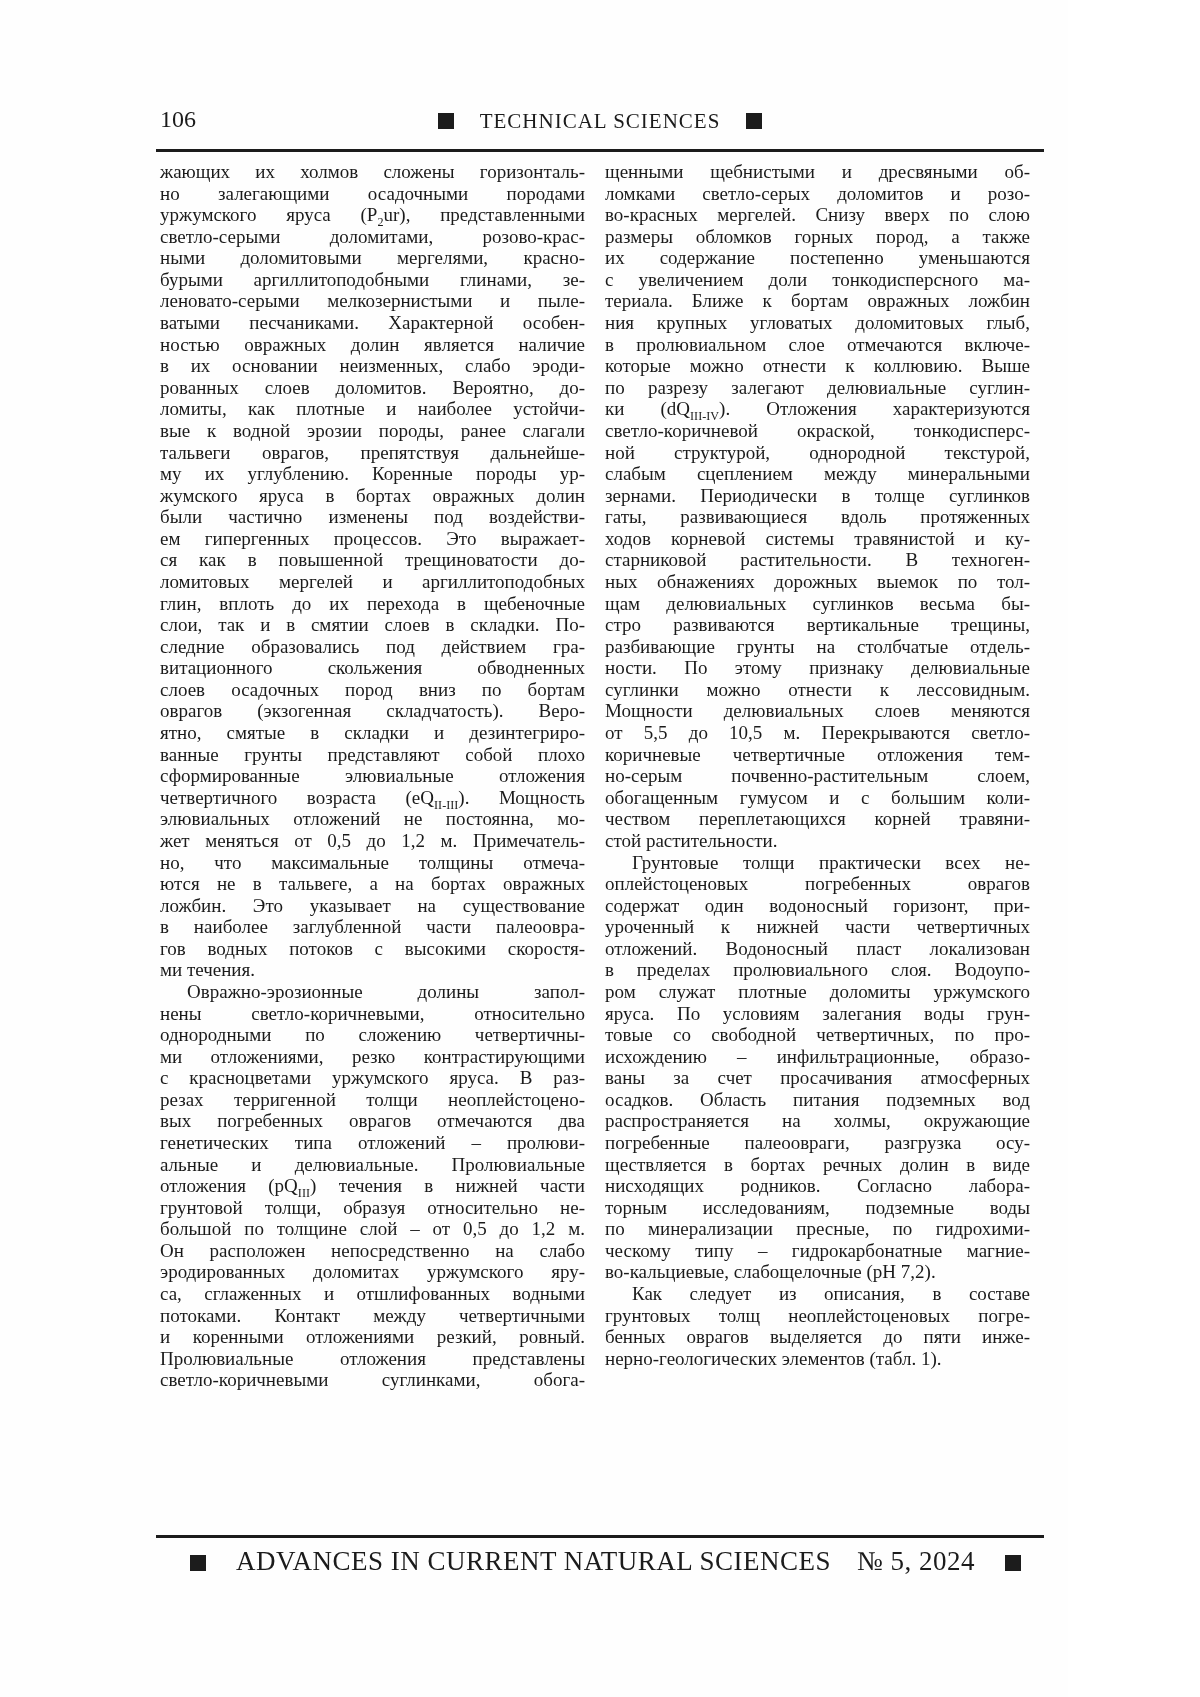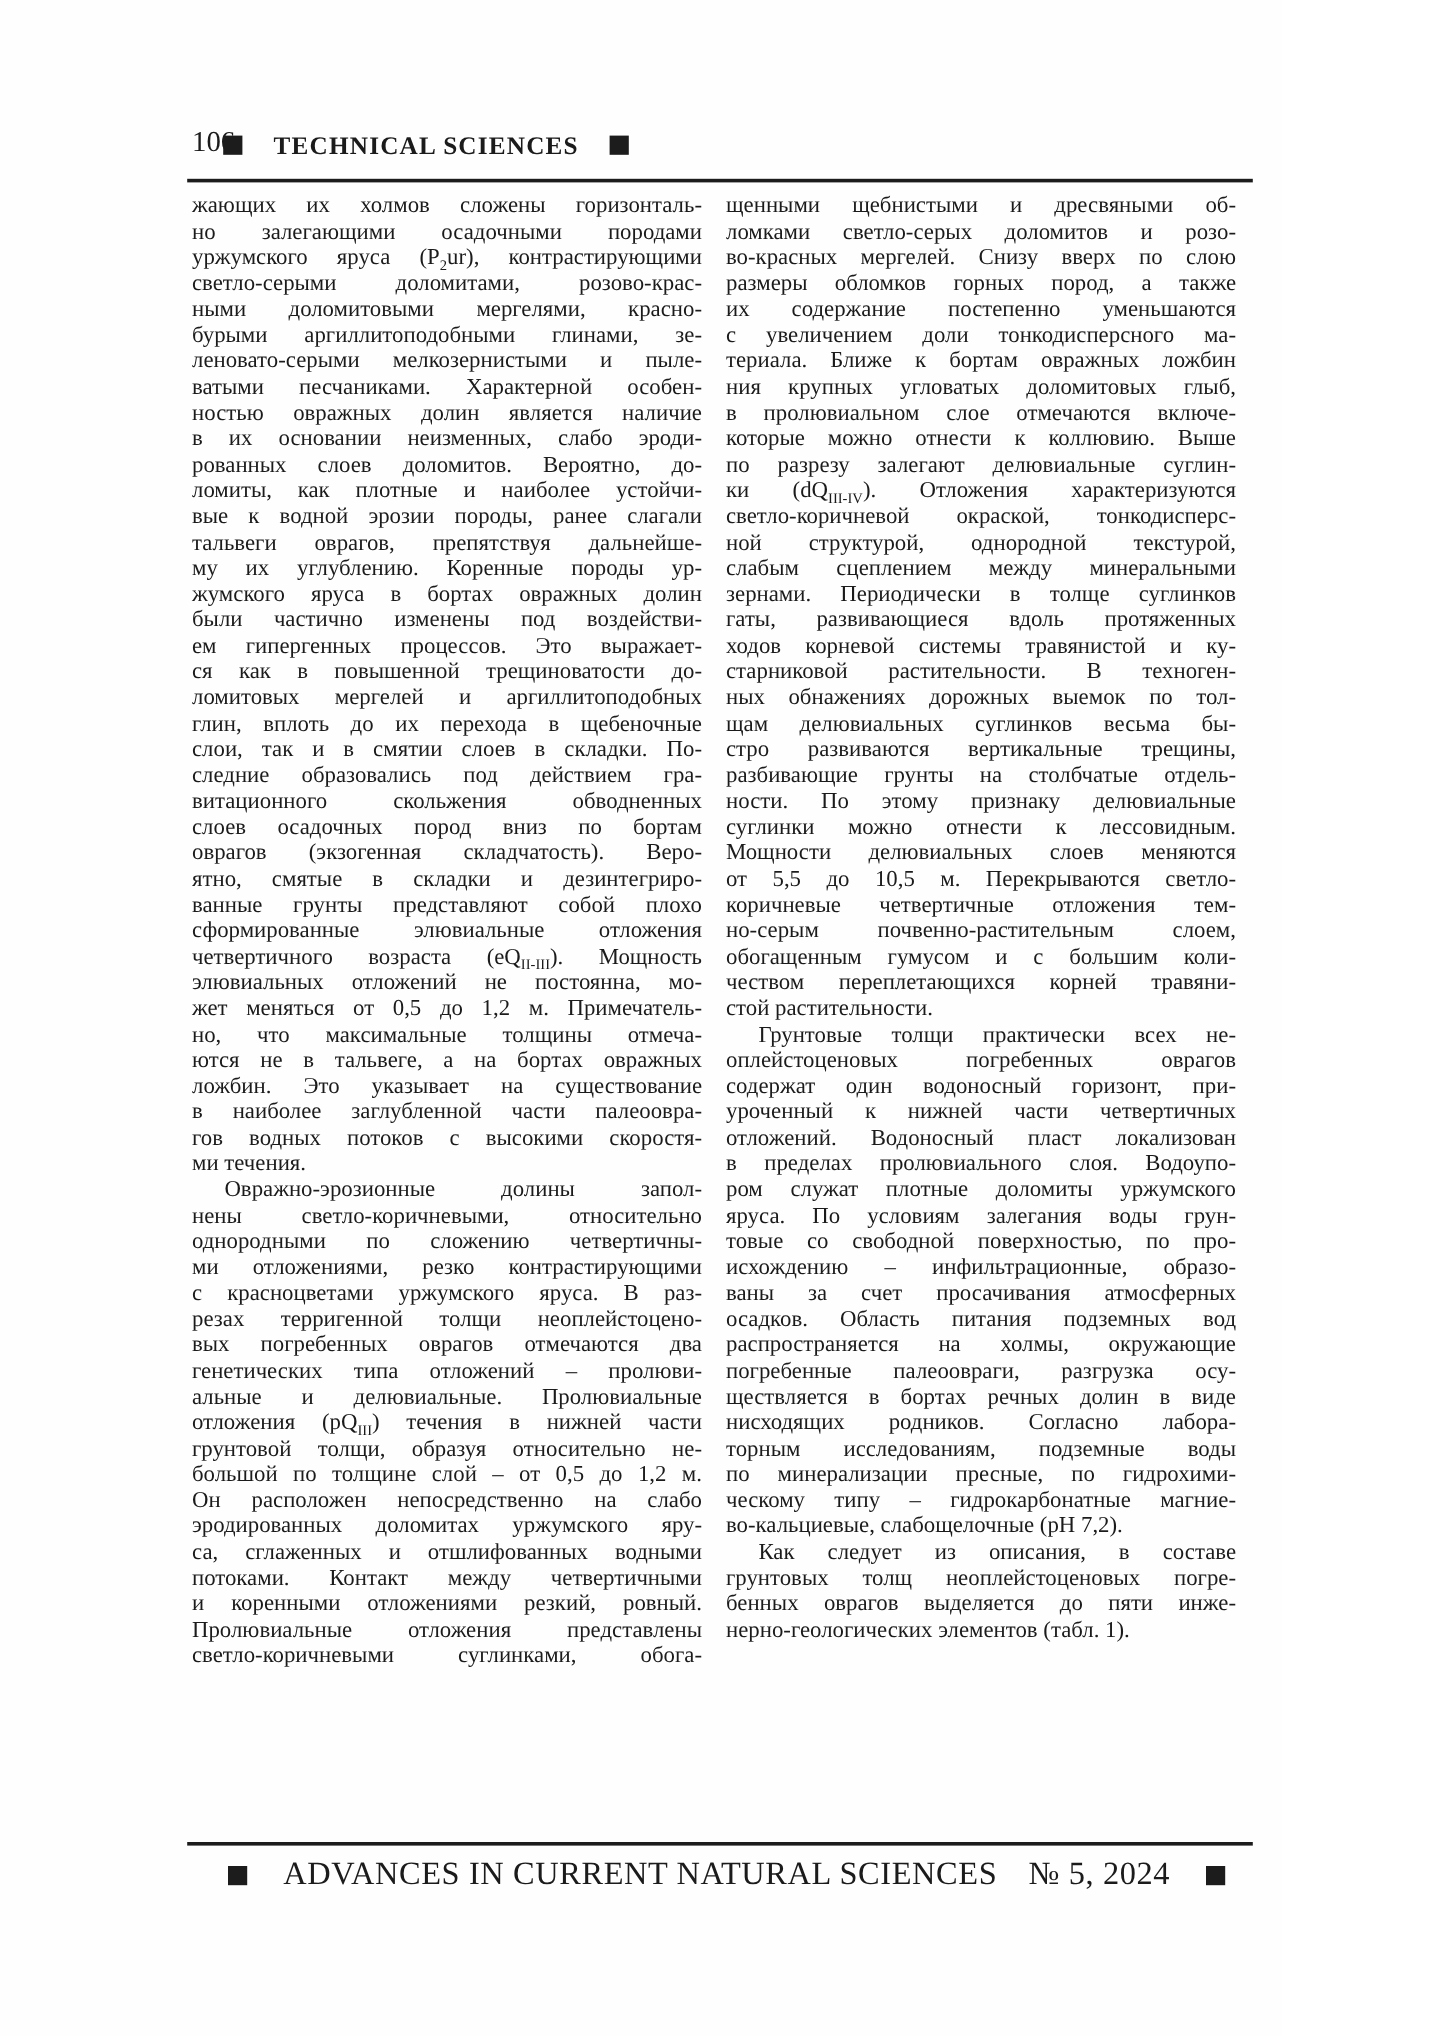--- a/index.html
+++ b/index.html
@@ -15,24 +15,24 @@
   
   .pagenum {
     position: absolute;
     top: 106px; left: 160px;
     font-size: 24px;
   }
   .running-head {
     position: absolute;
     top: 109px; left: 160px;
     width: 880px;
+    text-align: center;
     font-size: 21px;
     letter-spacing: 1px;
     white-space: nowrap;
-    font-weight: bold;
   }
   .sq {
     display: inline-block;
     width: 16px; height: 16px;
     background: #1c1c1c;
     vertical-align: -1px;
   }
   .running-head .sq { margin: 0 26px; }
   .rule {
     position: absolute;
@@ -91,21 +91,21 @@
     <span class="sq"></span><span>TECHNICAL SCIENCES</span><span class="sq"></span>
   </div>
 
   <div class="rule header-rule"></div>
 
   <main class="columns">
     <section class="col">
         <div class="para">
           <div class="line"><span>жающих их холмов сложены горизонталь-</span></div>
           <div class="line"><span>но залегающими осадочными породами</span></div>
-          <div class="line"><span>уржумского яруса (P</span><sub>2</sub><span>ur), контрастирующими</span></div>
+          <div class="line"><span>уржумского яруса (P</span><sub>2</sub><span>ur), представленными</span></div>
           <div class="line"><span>светло-серыми доломитами, розово-крас-</span></div>
           <div class="line"><span>ными доломитовыми мергелями, красно-</span></div>
           <div class="line"><span>бурыми аргиллитоподобными глинами, зе-</span></div>
           <div class="line"><span>леновато-серыми мелкозернистыми и пыле-</span></div>
           <div class="line"><span>ватыми песчаниками. Характерной особен-</span></div>
           <div class="line"><span>ностью овражных долин является наличие</span></div>
           <div class="line"><span>в их основании неизменных, слабо эроди-</span></div>
           <div class="line"><span>рованных слоев доломитов. Вероятно, до-</span></div>
           <div class="line"><span>ломиты, как плотные и наиболее устойчи-</span></div>
           <div class="line"><span>вые к водной эрозии породы, ранее слагали</span></div>
@@ -194,21 +194,21 @@
         </div>
         <div class="para indent">
           <div class="line"><span>Грунтовые толщи практически всех не-</span></div>
           <div class="line"><span>оплейстоценовых погребенных оврагов</span></div>
           <div class="line"><span>содержат один водоносный горизонт, при-</span></div>
           <div class="line"><span>уроченный к нижней части четвертичных</span></div>
           <div class="line"><span>отложений. Водоносный пласт локализован</span></div>
           <div class="line"><span>в пределах пролювиального слоя. Водоупо-</span></div>
           <div class="line"><span>ром служат плотные доломиты уржумского</span></div>
           <div class="line"><span>яруса. По условиям залегания воды грун-</span></div>
-          <div class="line"><span>товые со свободной поверхностью, по про-</span></div>
+          <div class="line"><span>товые со свободной четвертичных, по про-</span></div>
           <div class="line"><span>исхождению – инфильтрационные, образо-</span></div>
           <div class="line"><span>ваны за счет просачивания атмосферных</span></div>
           <div class="line"><span>осадков. Область питания подземных вод</span></div>
           <div class="line"><span>распространяется на холмы, окружающие</span></div>
           <div class="line"><span>погребенные палеоовраги, разгрузка осу-</span></div>
           <div class="line"><span>ществляется в бортах речных долин в виде</span></div>
           <div class="line"><span>нисходящих родников. Согласно лабора-</span></div>
           <div class="line"><span>торным исследованиям, подземные воды</span></div>
           <div class="line"><span>по минерализации пресные, по гидрохими-</span></div>
           <div class="line"><span>ческому типу – гидрокарбонатные магние-</span></div>

